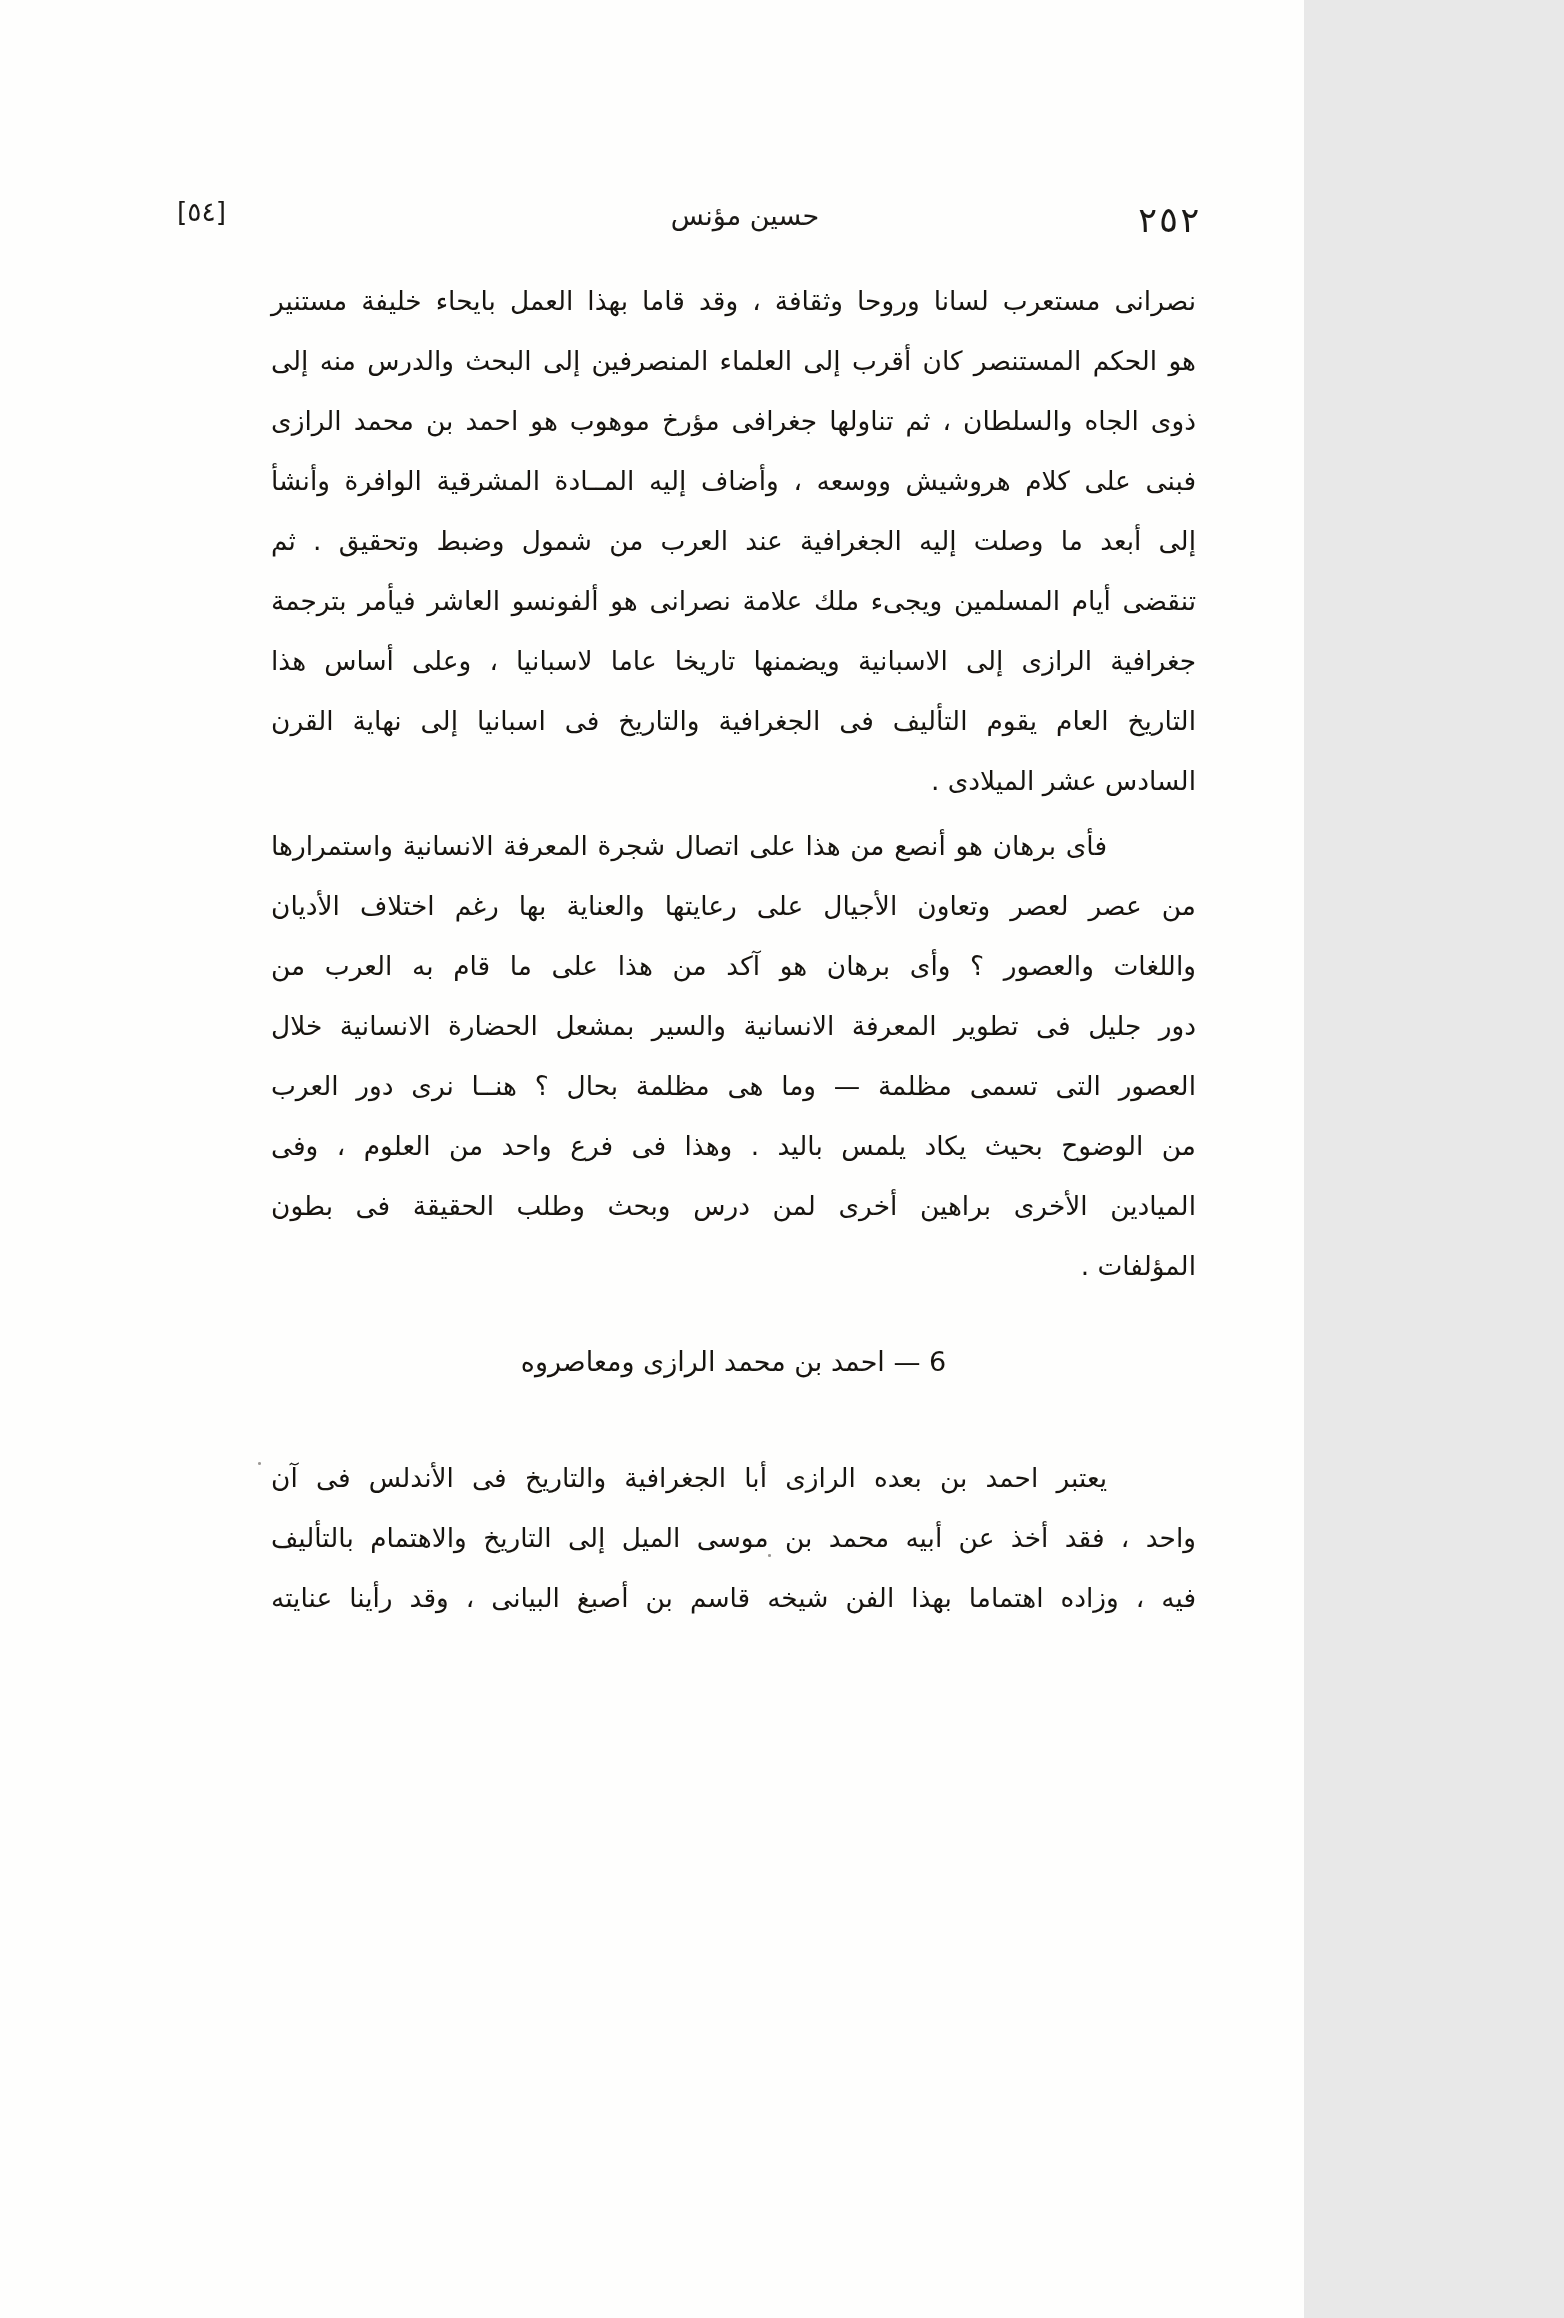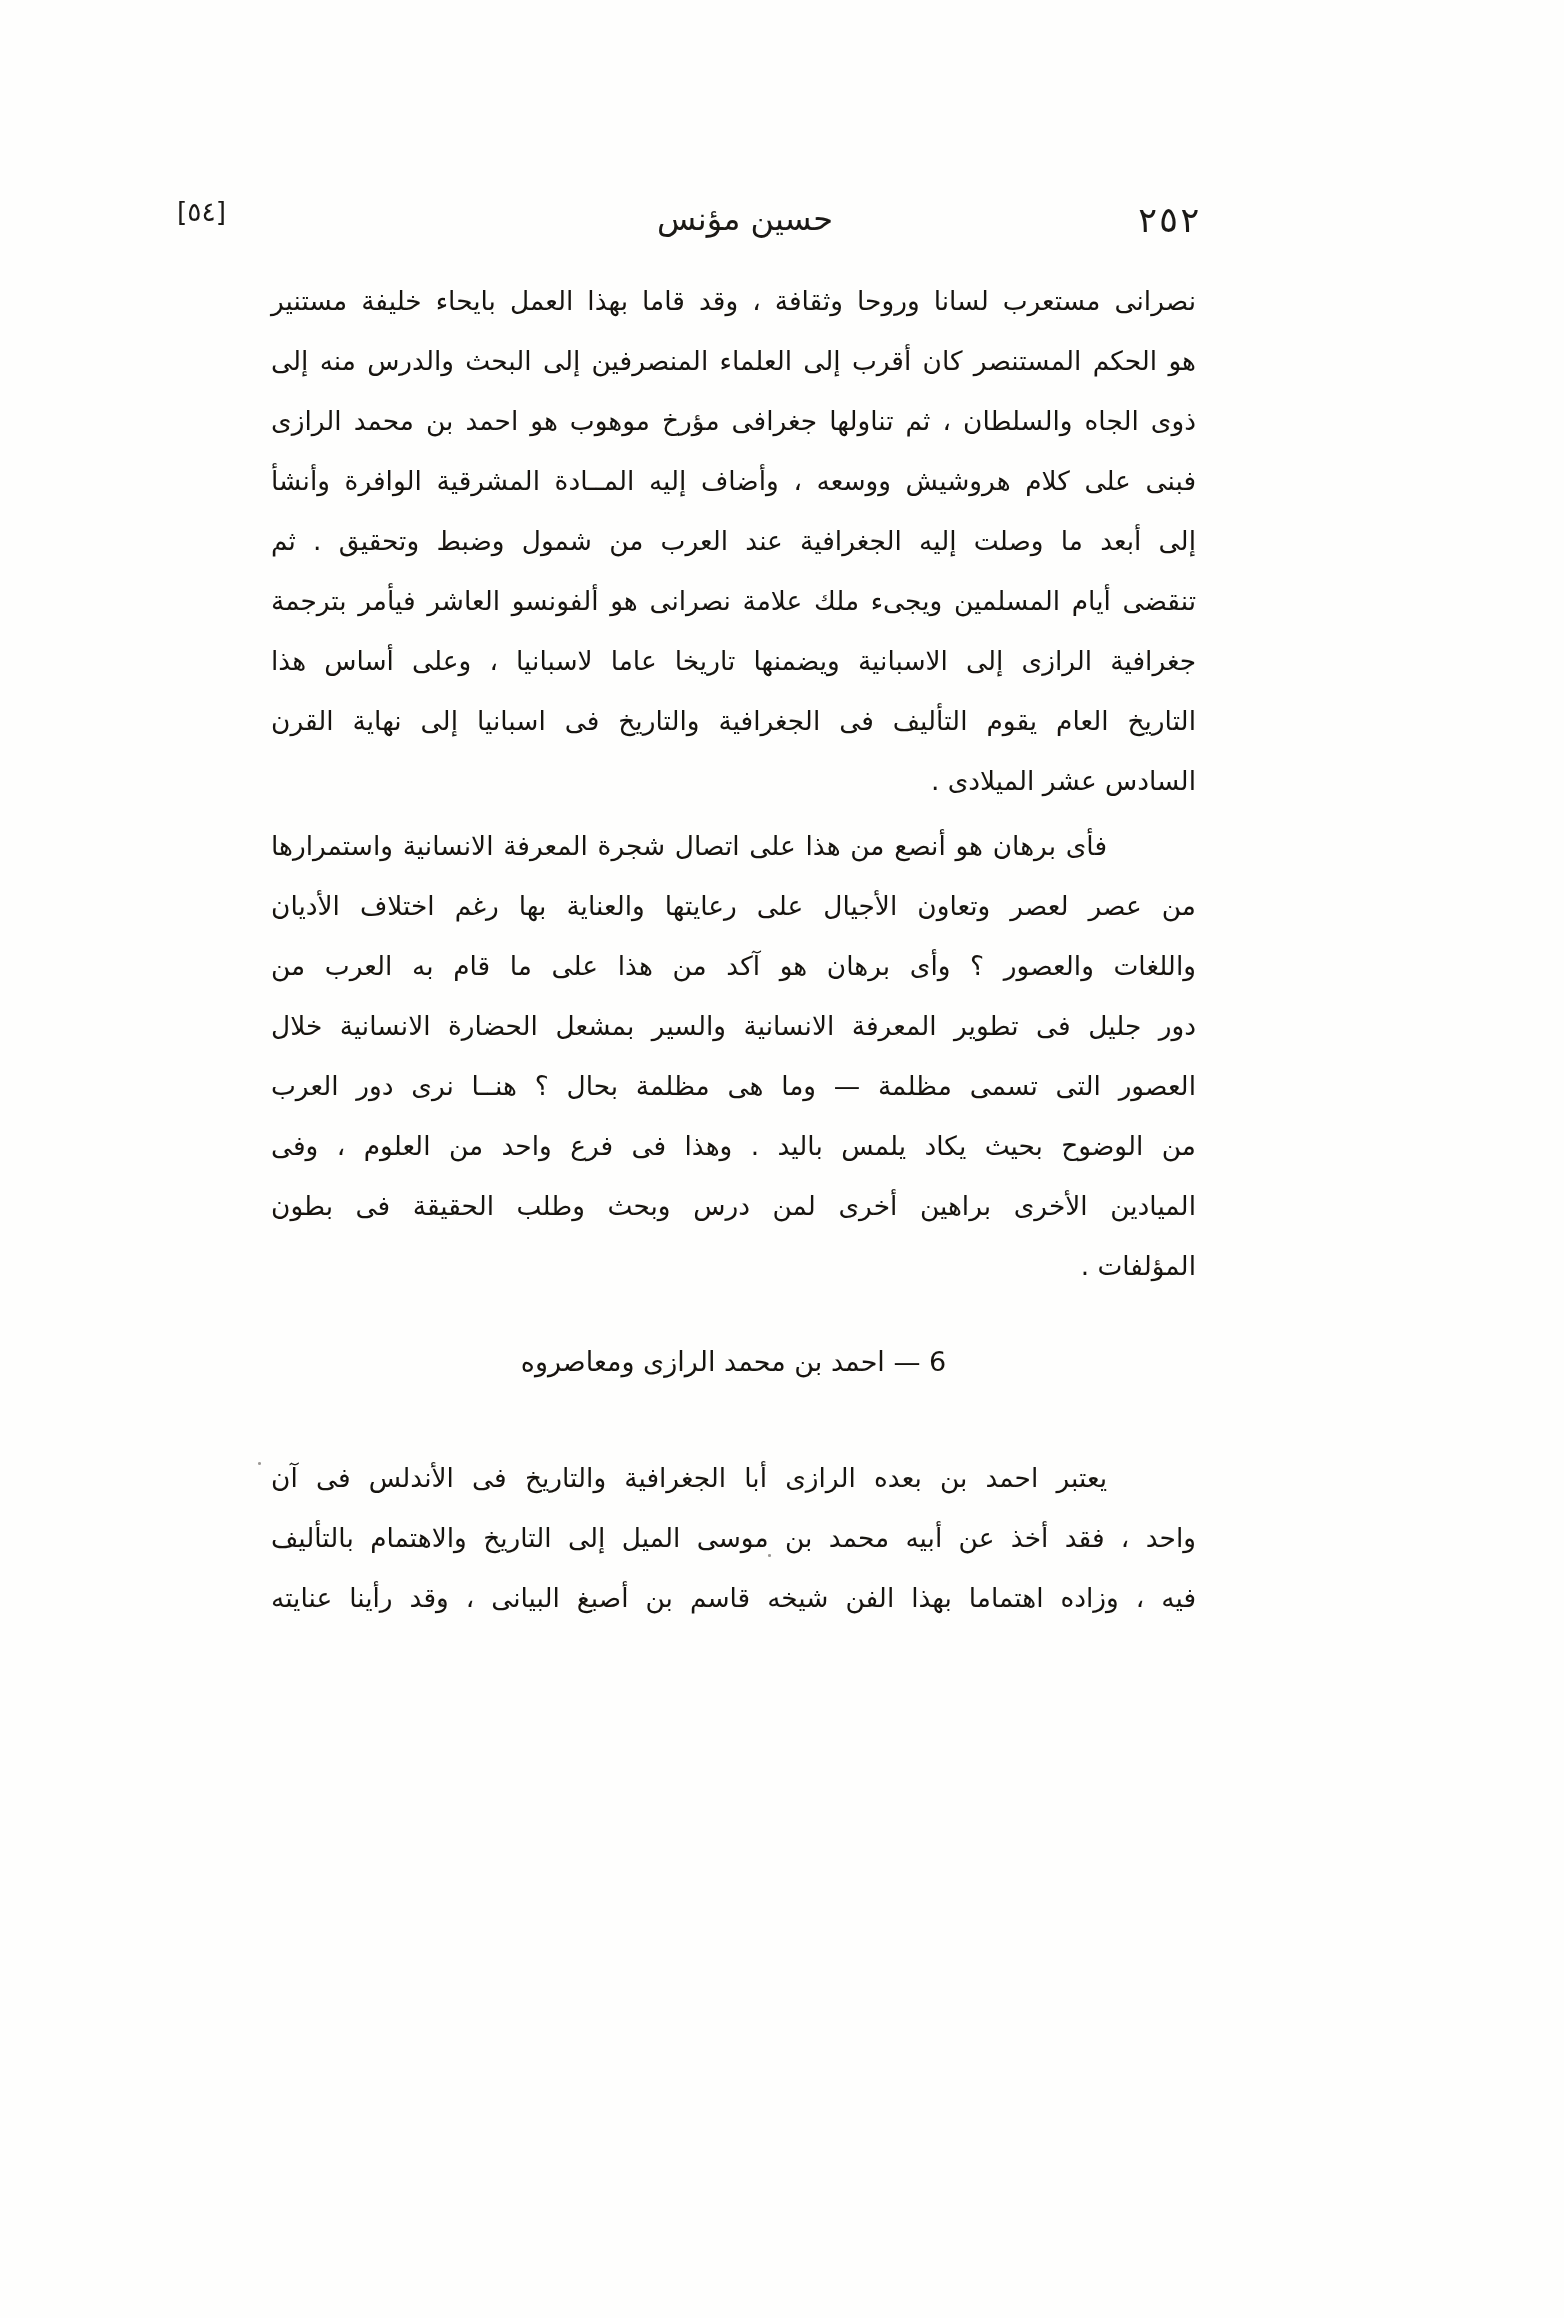--- a/index.html
+++ b/index.html
@@ -2,42 +2,42 @@
 <html style="font-size:10.6px"><head>
 <meta charset="utf-8">
 <style>
   html, body {
     margin: 0;
     padding: 0;
     background: #e8e8e8;
   }
   .page {
     position: relative;
-    width: 1564px;
+    width: 1304px;
     height: 2319px;
     background: #fefefd;
     overflow: hidden;
     font-family: "DejaVu Sans", sans-serif;
     color: #151310;
   }
   
   .running-header-left {
     position: absolute;
     top: 196px;
     left: 177px;
     font-size: 26.4px;
     letter-spacing: 1.3px;
     color: #1b1916;
   }
   .running-header-center {
     position: absolute;
     top: 200px;
     left: 745px;
     transform: translateX(-50%);
-    font-size: 32px;
+    font-size: 27px;
     color: #1b1916;
     white-space: nowrap;
   }
   .running-header-right {
     position: absolute;
     top: 200px;
     left: 1137px;
     font-size: 35px;
     letter-spacing: 4px;
     color: #1b1916;

